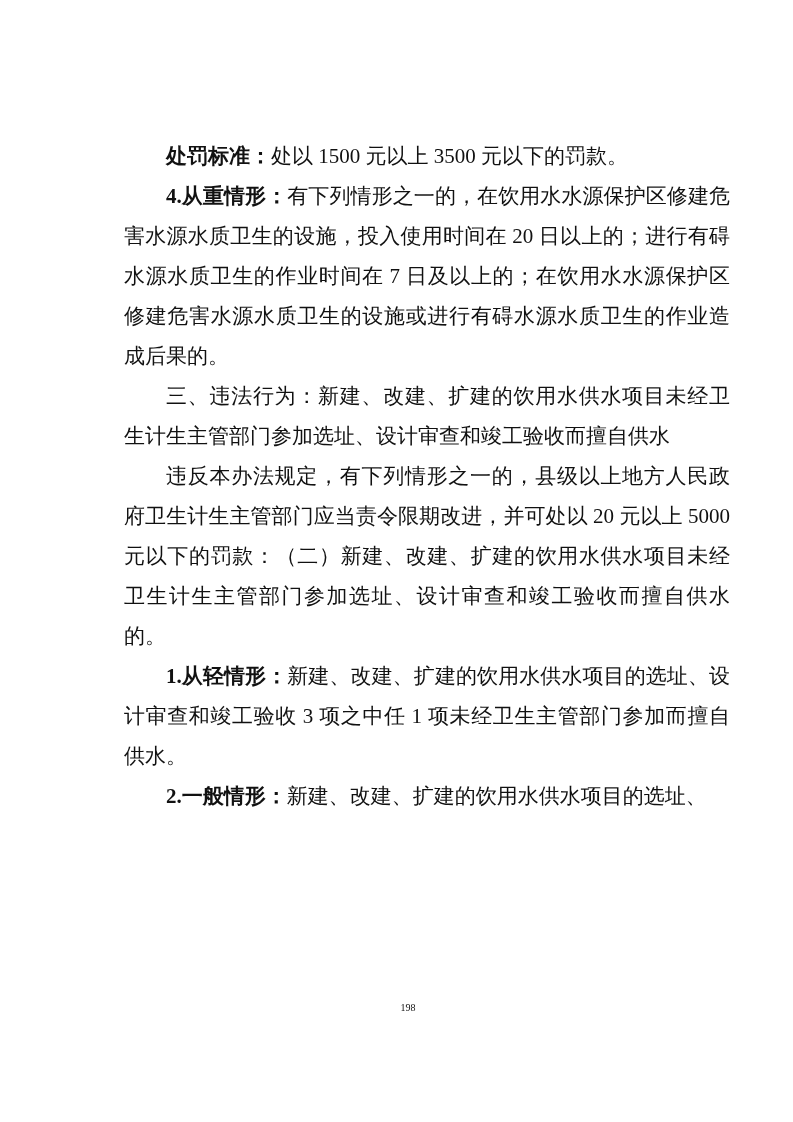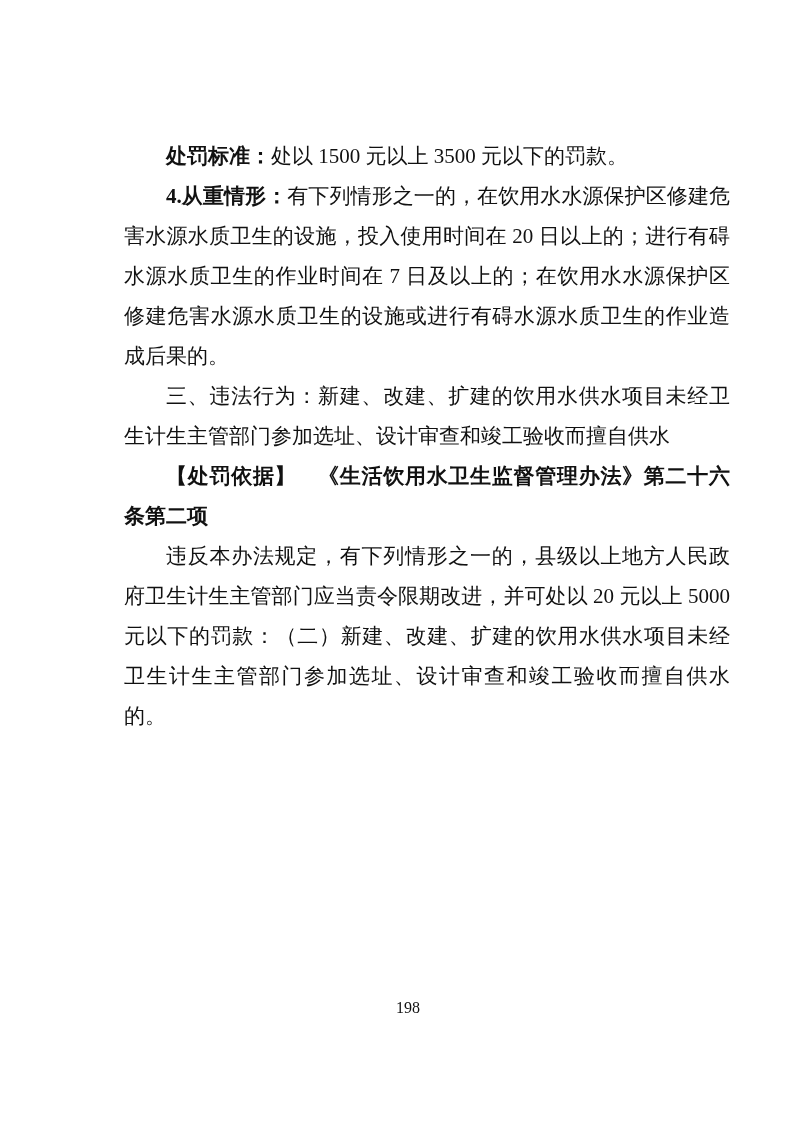--- a/index.html
+++ b/index.html
@@ -39,21 +39,21 @@
   }
   
   .para-kai {
   }
   .footer {
     position: absolute;
     left: 0;
     right: 0;
     top: 998px;
     text-align: center;
-    font-size: 16px;
+    font-size: 10px;
     line-height: 20px;
     color: #111111;
     padding-left: 23px;
   }
 </style>
 </head>
 <body>
 
 <div class="page">
 
@@ -65,29 +65,32 @@
 
     <p>
       <span class="lead">4.从重情形：</span><span>有下列情形之一的，在饮用水水源保护区修建危害水源水质卫生的设施，投入使用时间在 20 日以上的；进行有碍水源水质卫生的作业时间在 7 日及以上的；在饮用水水源保护区修建危害水源水质卫生的设施或进行有碍水源水质卫生的作业造成后果的。</span>
     </p>
 
 
     <p class="para-kai">
       <span>三、违法行为：新建、改建、扩建的饮用水供水项目未经卫生计生主管部门参加选址、设计审查和竣工验收而擅自供水</span>
     </p>
 
-    <p class="para-bold">
-      <span>【处罚依据】　《生活饮用水卫生监督管理办法》第二十六条第二项</span>
-    </p>
 
     <p class="para-kai">
       <span>违反本办法规定，有下列情形之一的，县级以上地方人民政府卫生计生主管部门应当责令限期改进，并可处以 20 元以上 5000 元以下的罚款：（二）新建、改建、扩建的饮用水供水项目未经卫生计生主管部门参加选址、设计审查和竣工验收而擅自供水的。</span>
     </p>
 
 
+    <p>
+      <span class="lead">1.从轻情形：</span><span>新建、改建、扩建的饮用水供水项目的选址、设计审查和竣工验收 3 项之中任 1 项未经卫生主管部门参加而擅自供水。</span>
+    </p>
 
 
+    <p>
+      <span class="lead">2.一般情形：</span><span>新建、改建、扩建的饮用水供水项目的选址、</span>
+    </p>
 
   </div>
 
   <div class="footer">198</div>
 
 </div>
 
 </body></html>

